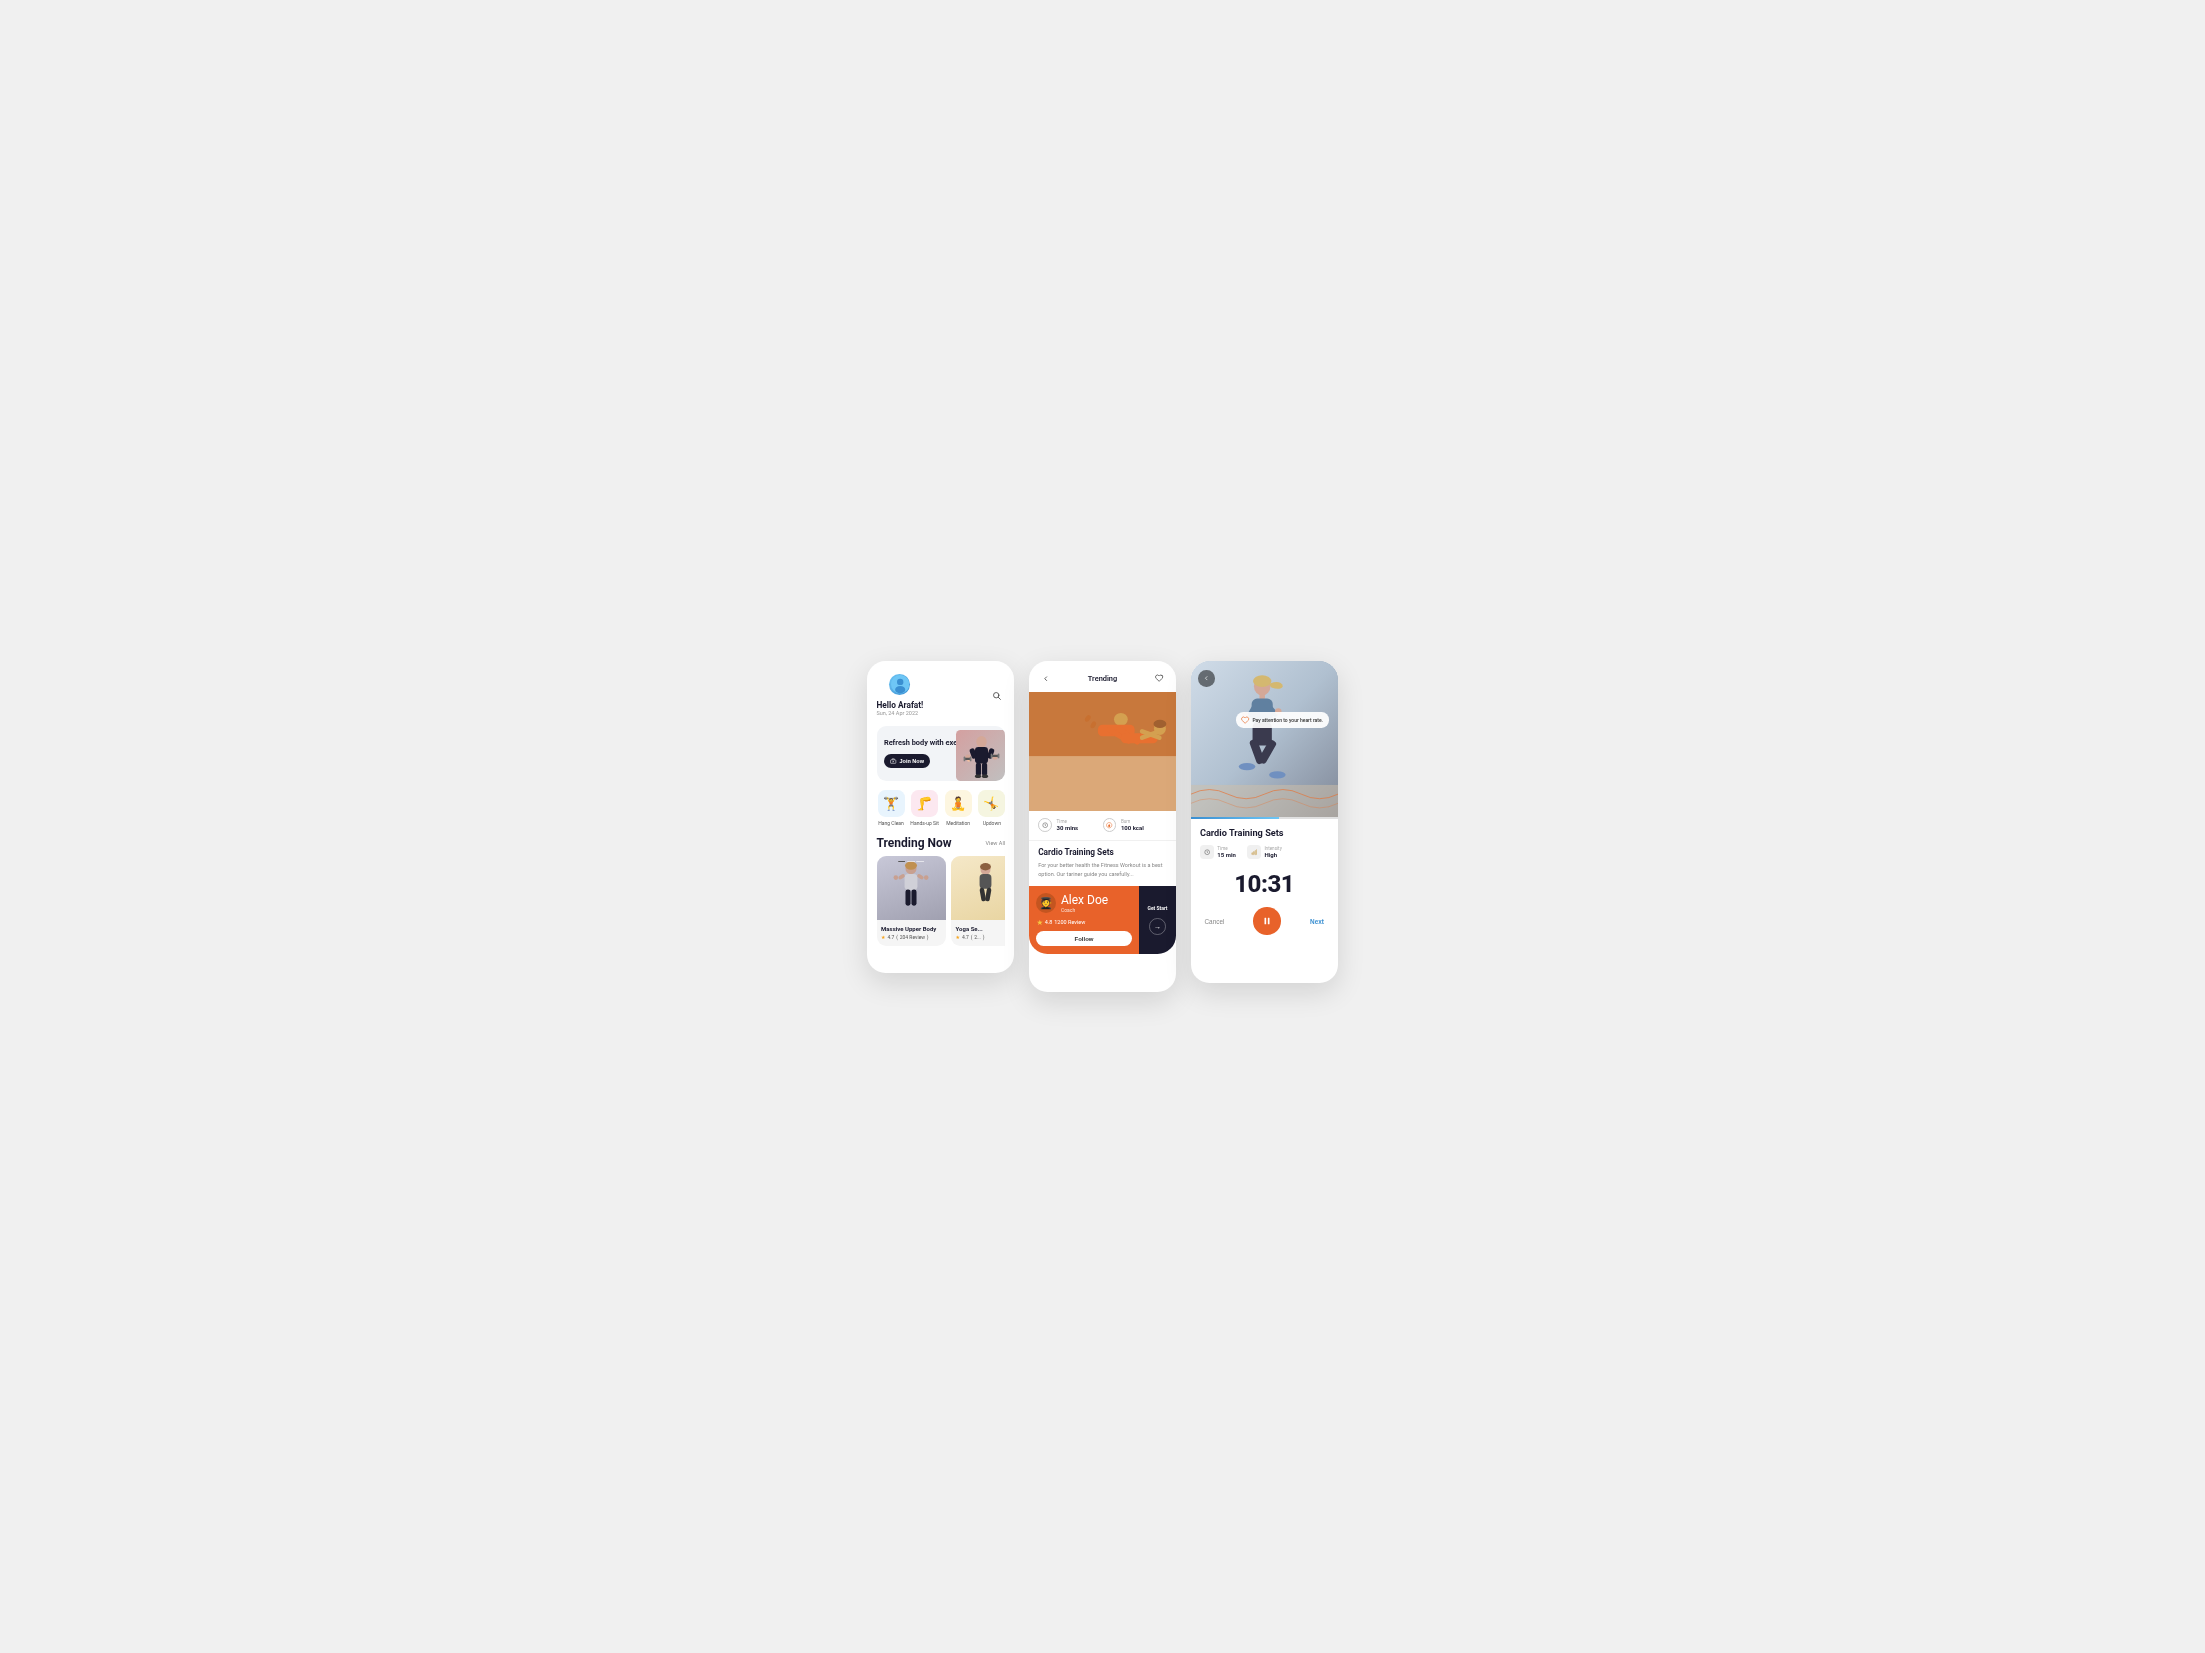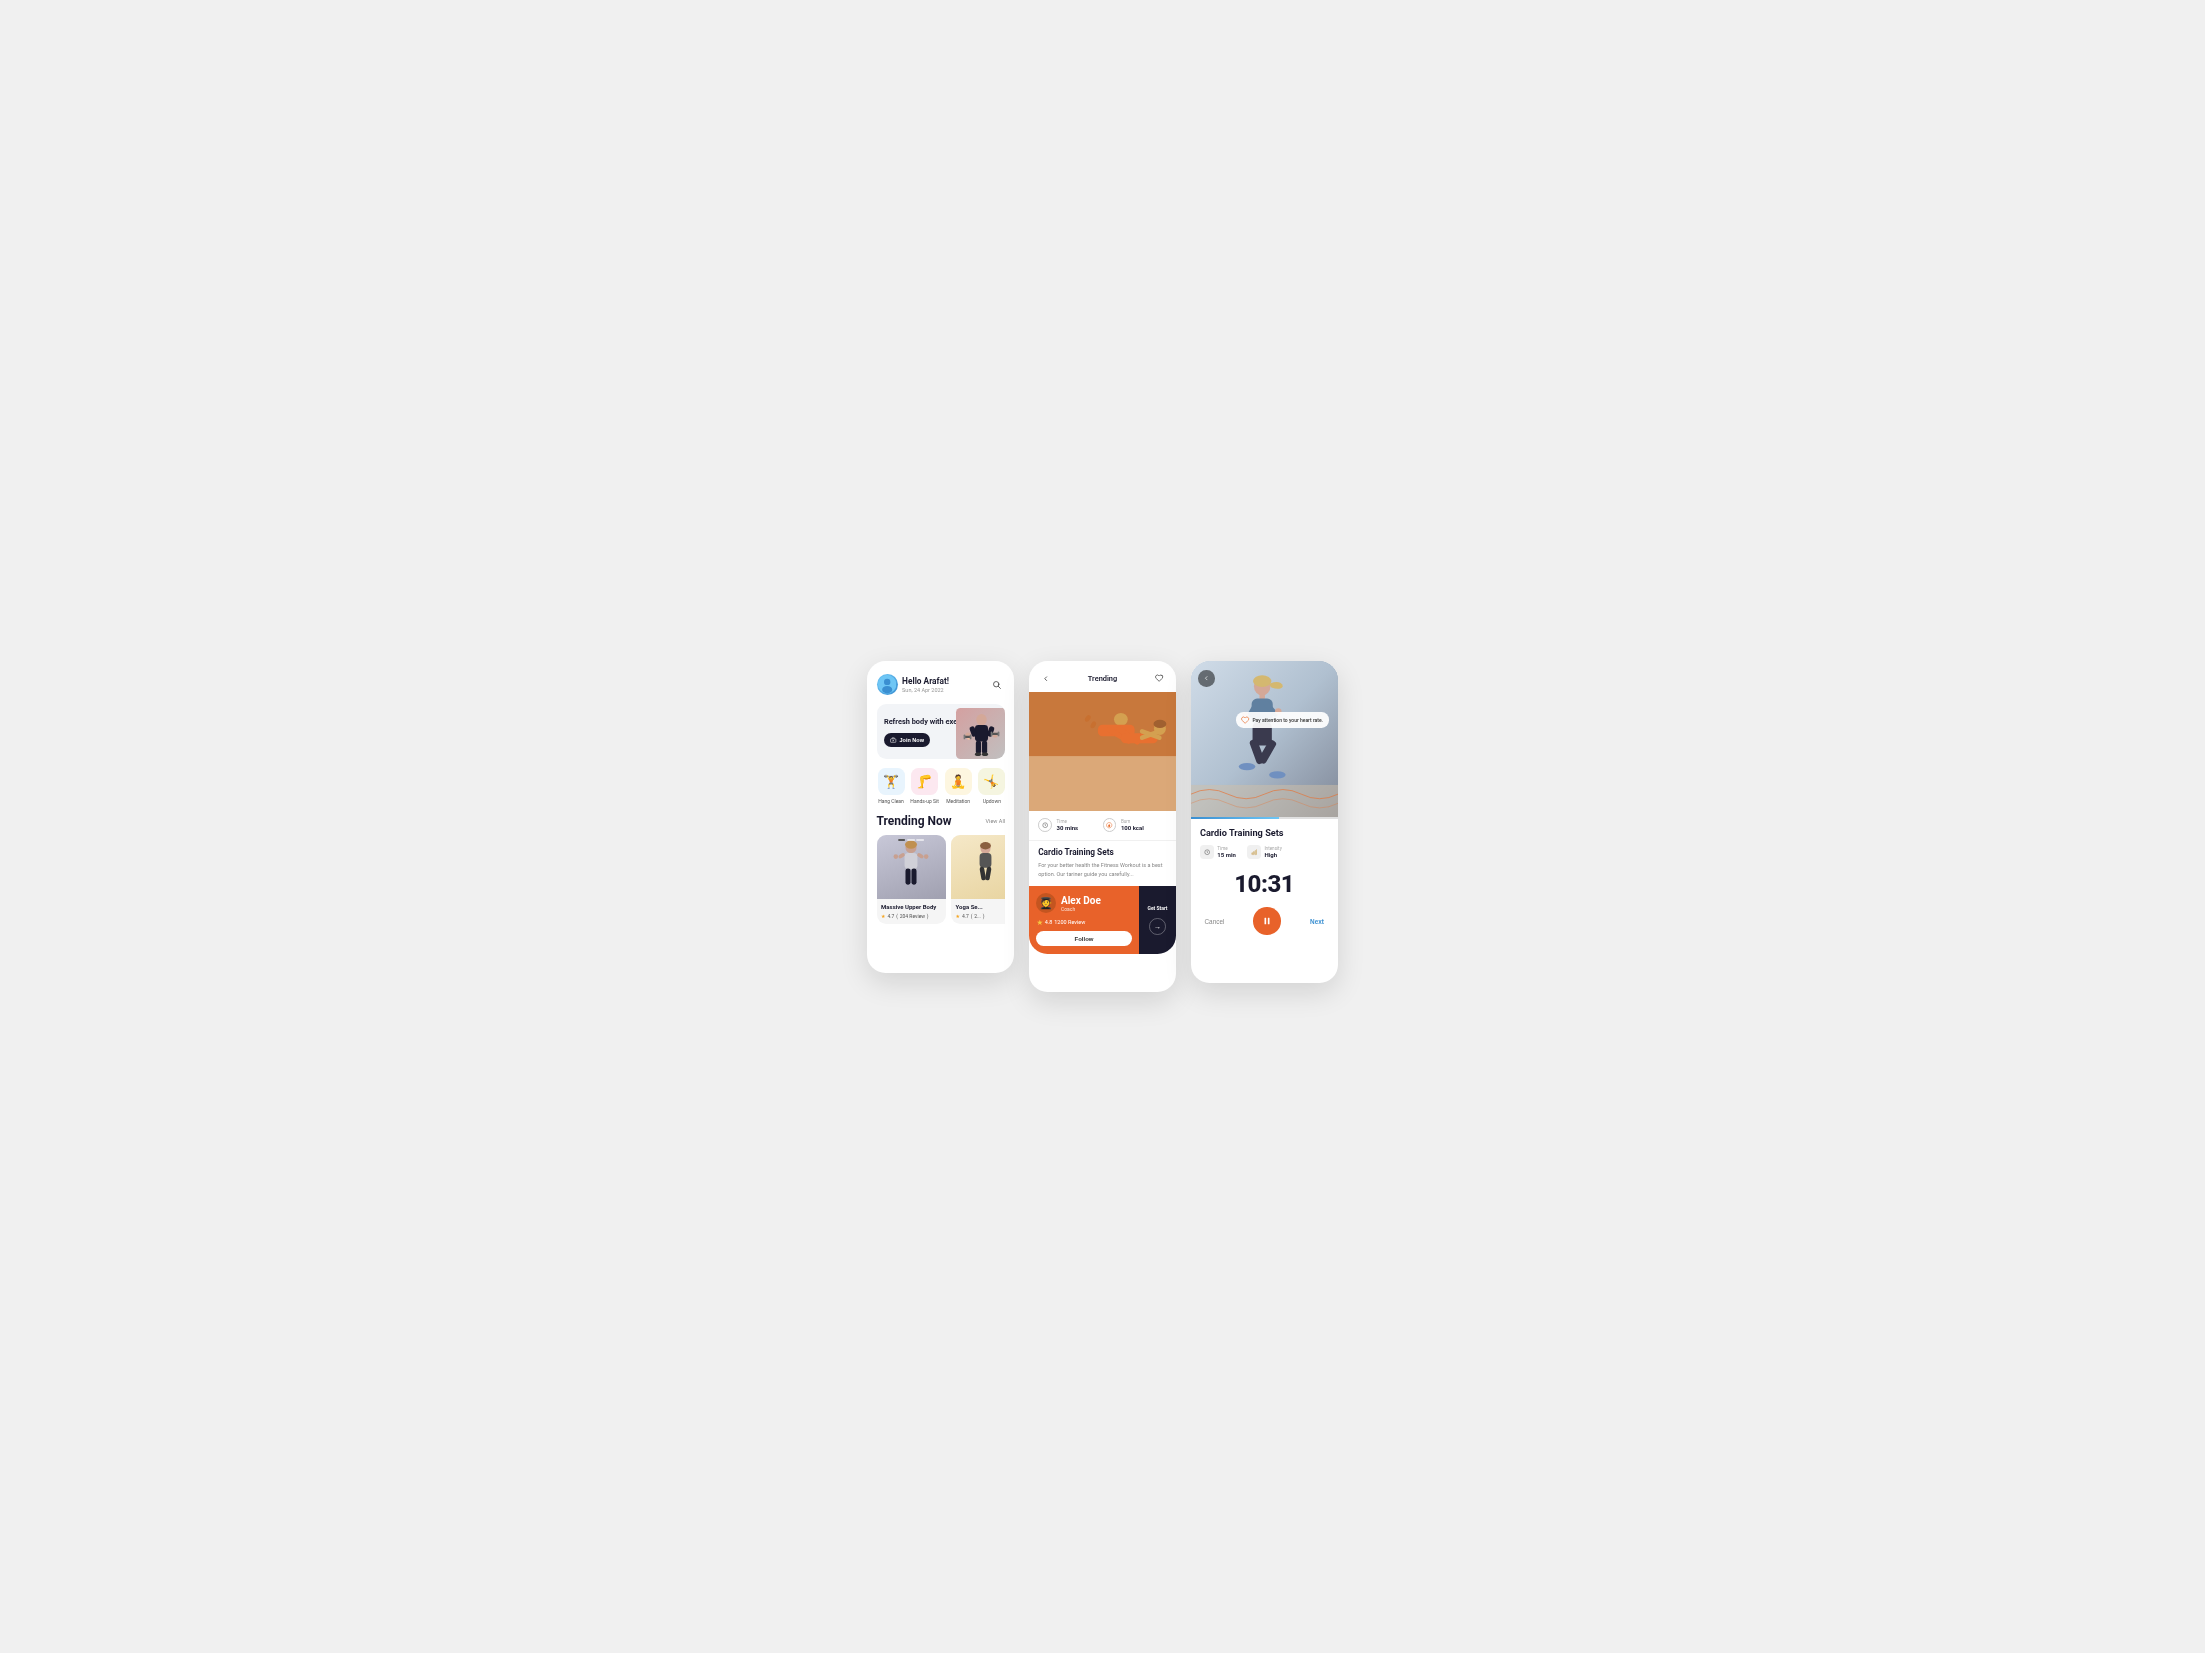--- a/index.html
+++ b/index.html
@@ -36,20 +36,21 @@
     .s1-header {
       display: flex;
       align-items: center;
       justify-content: space-between;
       margin-bottom: 9.2px;
     }
     .s1-user-info {
       display: flex;
       align-items: center;
       gap: 4.6px;
+      flex-direction: column;
     }
     .avatar {
       width: 21px;
       height: 21px;
       border-radius: 50%;
       background: linear-gradient(135deg, #6ec6f5, #3a8fd1);
       display: flex;
       align-items: center;
       justify-content: center;
       font-size: 10px;
@@ -361,22 +362,22 @@
       height: 20px;
       border-radius: 50%;
       background: #c45520;
       font-size: 11px;
       display: flex;
       align-items: center;
       justify-content: center;
       overflow: hidden;
     }
     .coach-name {
-      font-size: 10px;
-      font-weight: 700;
+      font-size: 12px;
+      font-weight: 400;
       color: #fff;
     }
     .coach-role {
       font-size: 5px;
       color: rgba(255,255,255,0.8);
     }
     .coach-rating {
       display: flex;
       align-items: center;
       gap: 1.8px;

